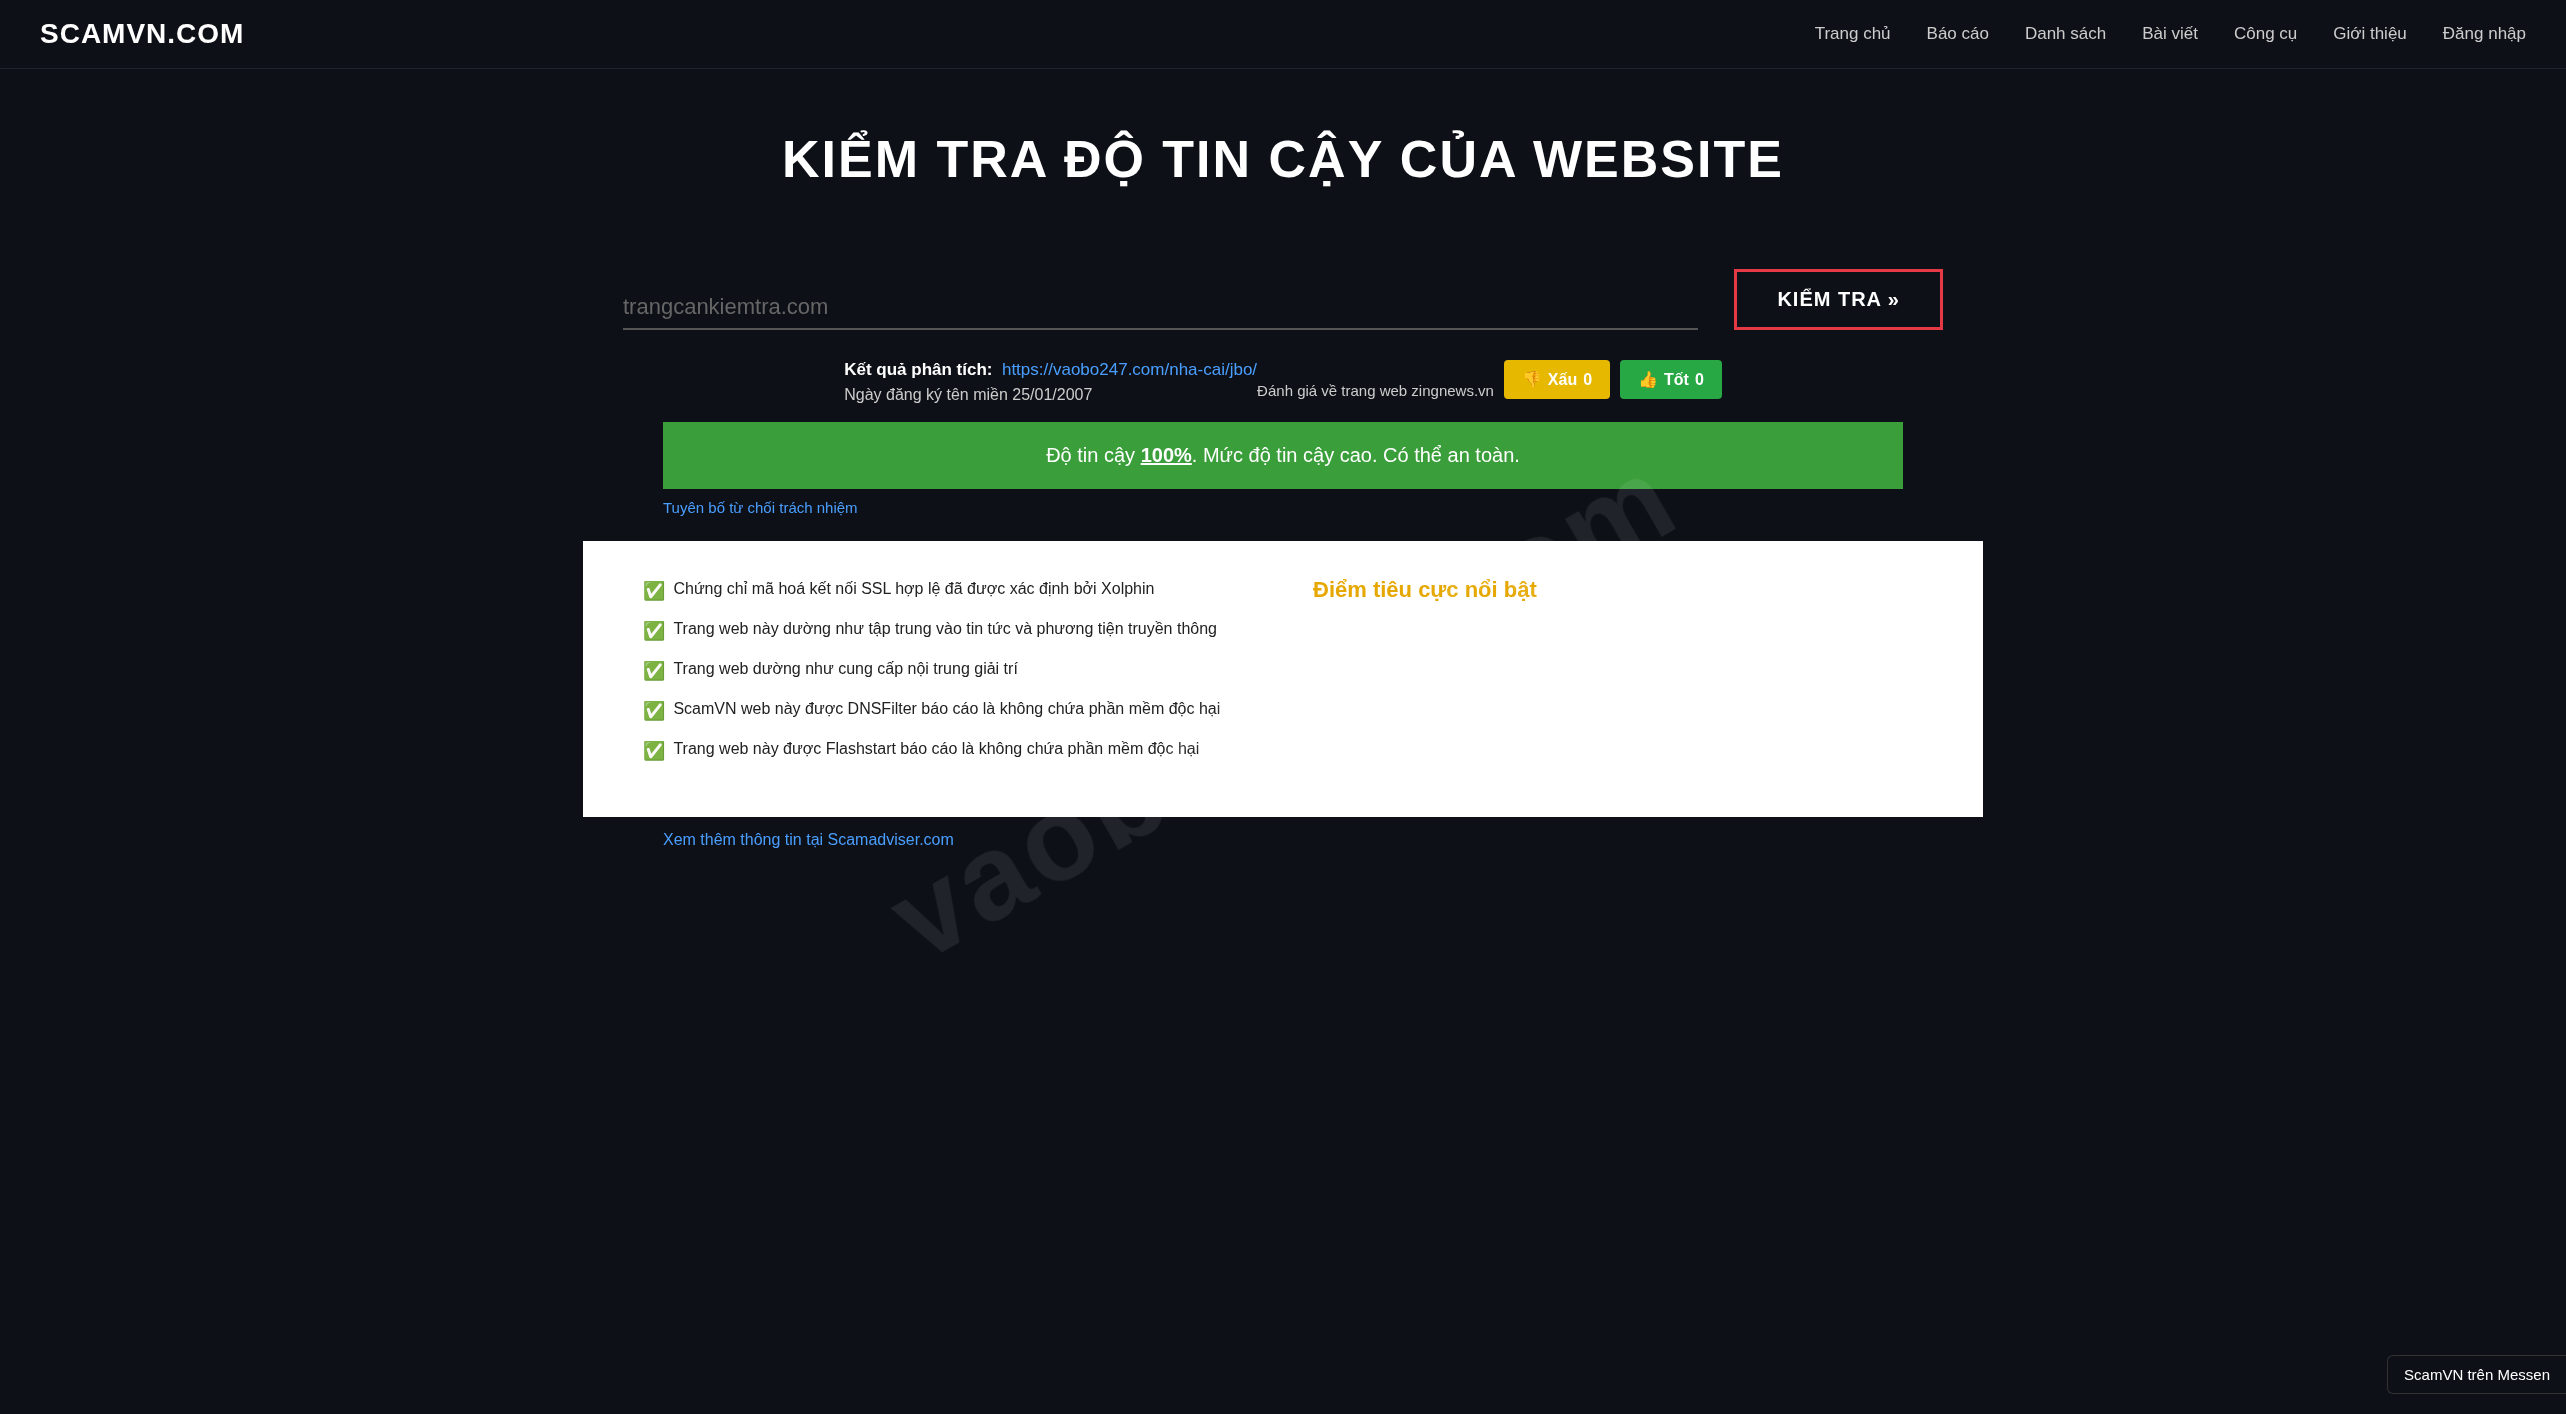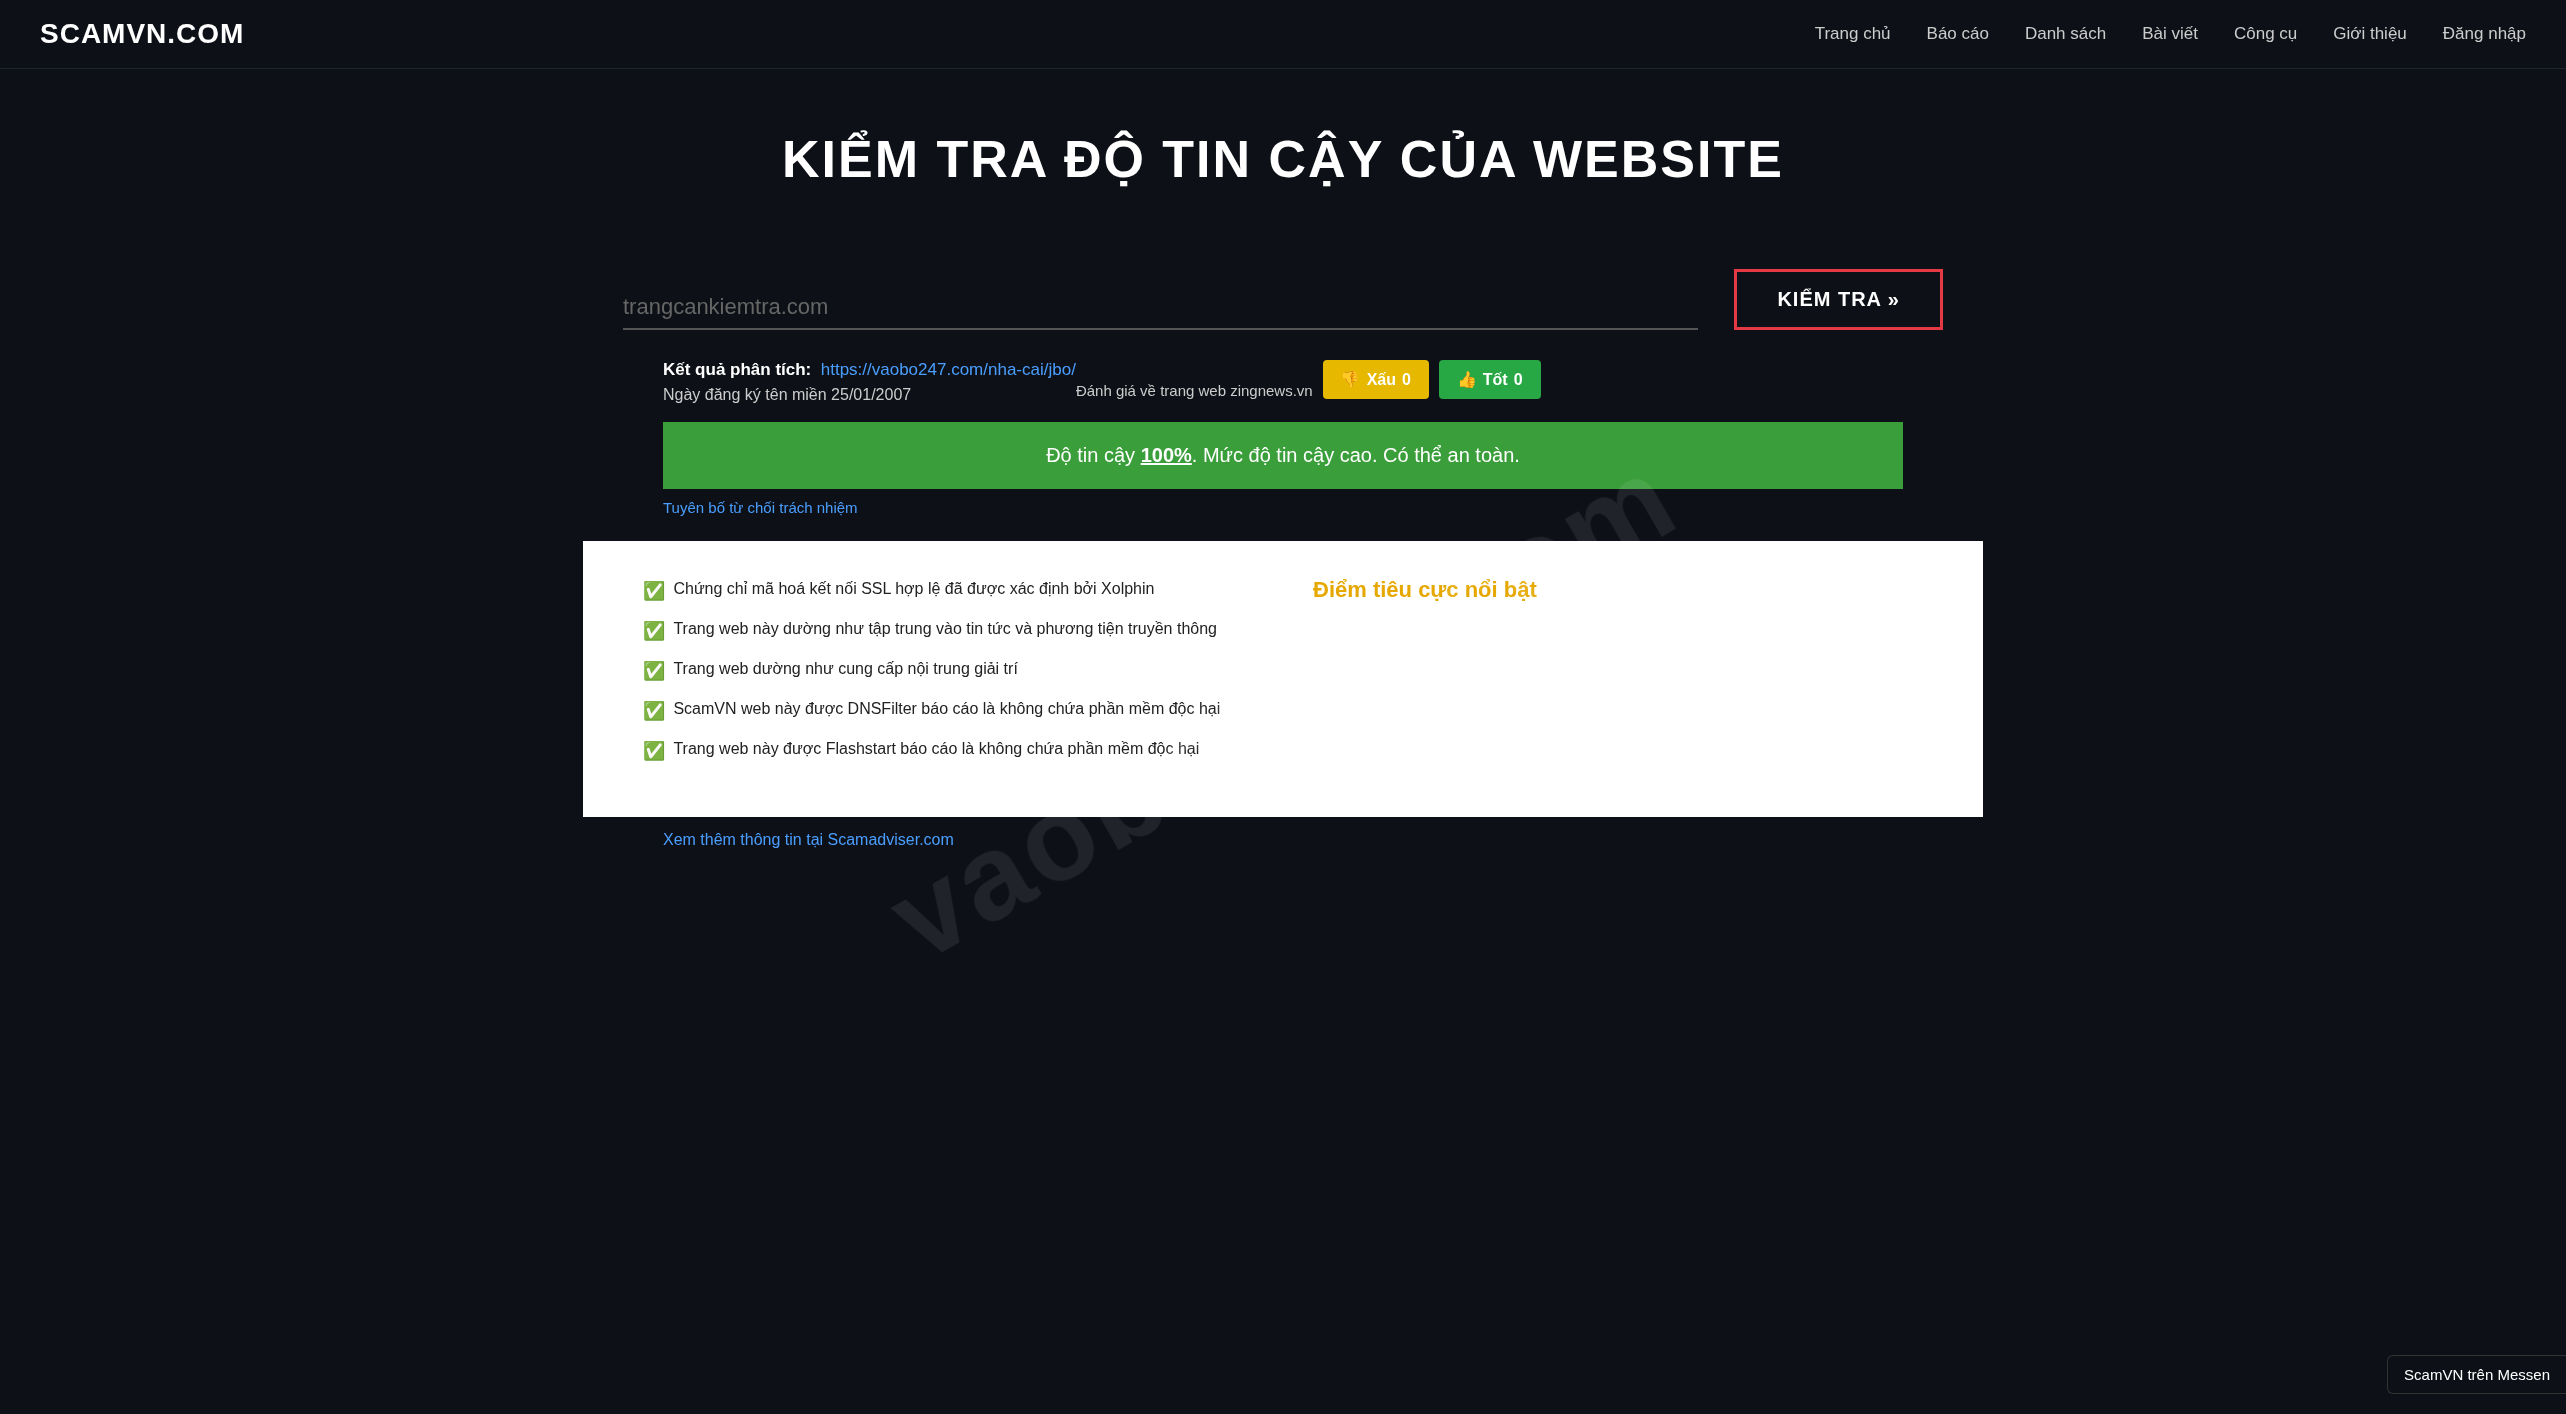--- a/index.html
+++ b/index.html
@@ -89,21 +89,21 @@
 
     
     .results-section {
       max-width: 1400px;
       margin: 30px auto 0;
       padding: 0 80px;
     }
     .result-info {
       display: flex;
       align-items: flex-start;
-      justify-content: flex-start;
+      justify-content: center;
       margin-bottom: 12px;
     }
     .result-left p {
       font-size: 17px;
       margin-bottom: 6px;
     }
     .result-left .label {
       font-weight: 700;
       color: #fff;
     }

